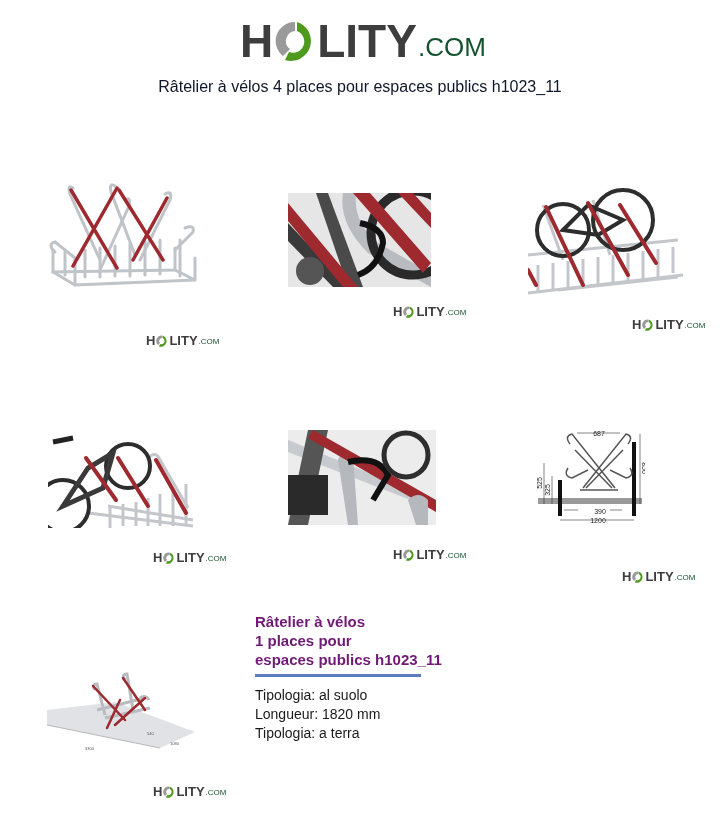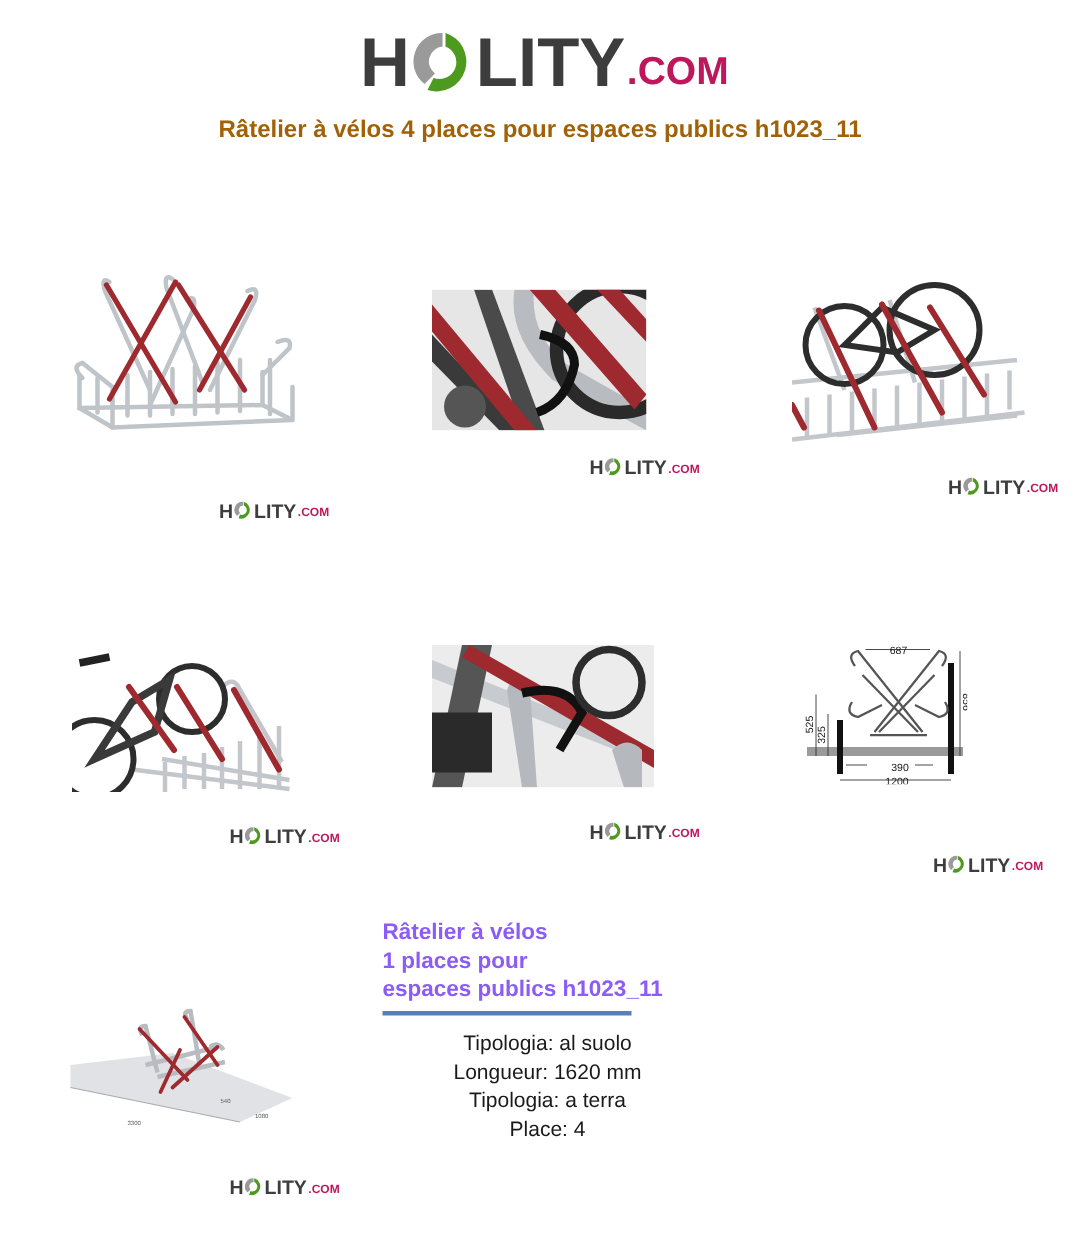--- a/index.html
+++ b/index.html
@@ -1,41 +1,41 @@
 <!DOCTYPE html>
 <html><head>
   <meta charset="utf-8">
   <style>
     * { margin: 0; padding: 0; box-sizing: border-box; }
     html, body { width: 720px; height: 837px; background: #ffffff; overflow: hidden; }
     body { position: relative; font-family: "Liberation Sans", sans-serif; }
 
     .logo { position: absolute; display: flex; align-items: flex-end; font-family: "Liberation Sans", sans-serif; font-weight: bold; color: #3d3d3d; line-height: 1; }
     .logo .o { display: inline-block; position: relative; border-radius: 50%; }
-    .logo .com { font-weight: bold; color: #be185d; }
+    .logo .com { font-weight: normal; color: #14532d; }
 
     .logo-main { left: 240px; top: 18px; height: 46px; }
     .logo-main .letters { font-size: 46px; letter-spacing: 0px; }
     .logo-main .o { width: 40px; height: 42px; margin: 0 2px 2px 2px; }
     .logo-main .com { font-size: 26px; margin-bottom: 4px; margin-left: 1px; }
 
     .logo-small { height: 14px; }
     .logo-small .letters { font-size: 13px; }
     .logo-small .o { width: 12px; height: 12px; margin: 0 1px 1px 1px; }
     .logo-small .com { font-size: 8px; margin-bottom: 1px; margin-left: 1px; }
 
-    .page-title { position: absolute; left: 0; width: 720px; top: 78px; text-align: center; color: #a16207; font-size: 16px; font-weight: bold; }
+    .page-title { position: absolute; left: 0; width: 720px; top: 78px; text-align: center; color: #0f172a; font-size: 16px; font-weight: normal; }
 
     .product-img { position: absolute; overflow: hidden; }
     .product-img svg { display: block; }
 
     .info { position: absolute; left: 255px; top: 612px; width: 220px; }
-    .info-title { color: #8b5cf6; font-size: 15px; font-weight: bold; line-height: 19px; }
+    .info-title { color: #701a75; font-size: 15px; font-weight: bold; line-height: 19px; }
     .info-rule { width: 166px; height: 3px; background: #5b7dbd; margin-top: 5px; margin-bottom: 9px; }
-    .spec { color: #1a1a1a; font-size: 14px; line-height: 19px; text-align: center; }
+    .spec { color: #1a1a1a; font-size: 14px; line-height: 19px; }
   </style>
 </head>
 <body>
 
 <div class="logo logo-main">
   <span class="letters">H</span>
   <span class="o">
     <svg width="40" height="42" viewBox="0 0 40 42">
       <path d="M20 2 A19 19 0 0 0 8 36 L15 29 A10 10 0 0 1 20 11 Z" fill="#9a9a9a"></path>
       <path d="M22 2 A19 19 0 0 1 10 40 L14 32 A10 10 0 0 0 22 11 Z" fill="#4e9a1e"></path>
@@ -287,16 +287,15 @@
 </div>
 
 <div class="info">
   <div class="info-title">
     <div>Râtelier à vélos</div>
     <div>1 places pour</div>
     <div>espaces publics h1023_11</div>
   </div>
   <div class="info-rule"></div>
   <div class="spec">Tipologia: al suolo</div>
-  <div class="spec">Longueur: 1620 mm</div>
+  <div class="spec">Longueur: 1820 mm</div>
   <div class="spec">Tipologia: a terra</div>
-  <div class="spec">Place: 4</div>
 </div>
 
 </body></html>

